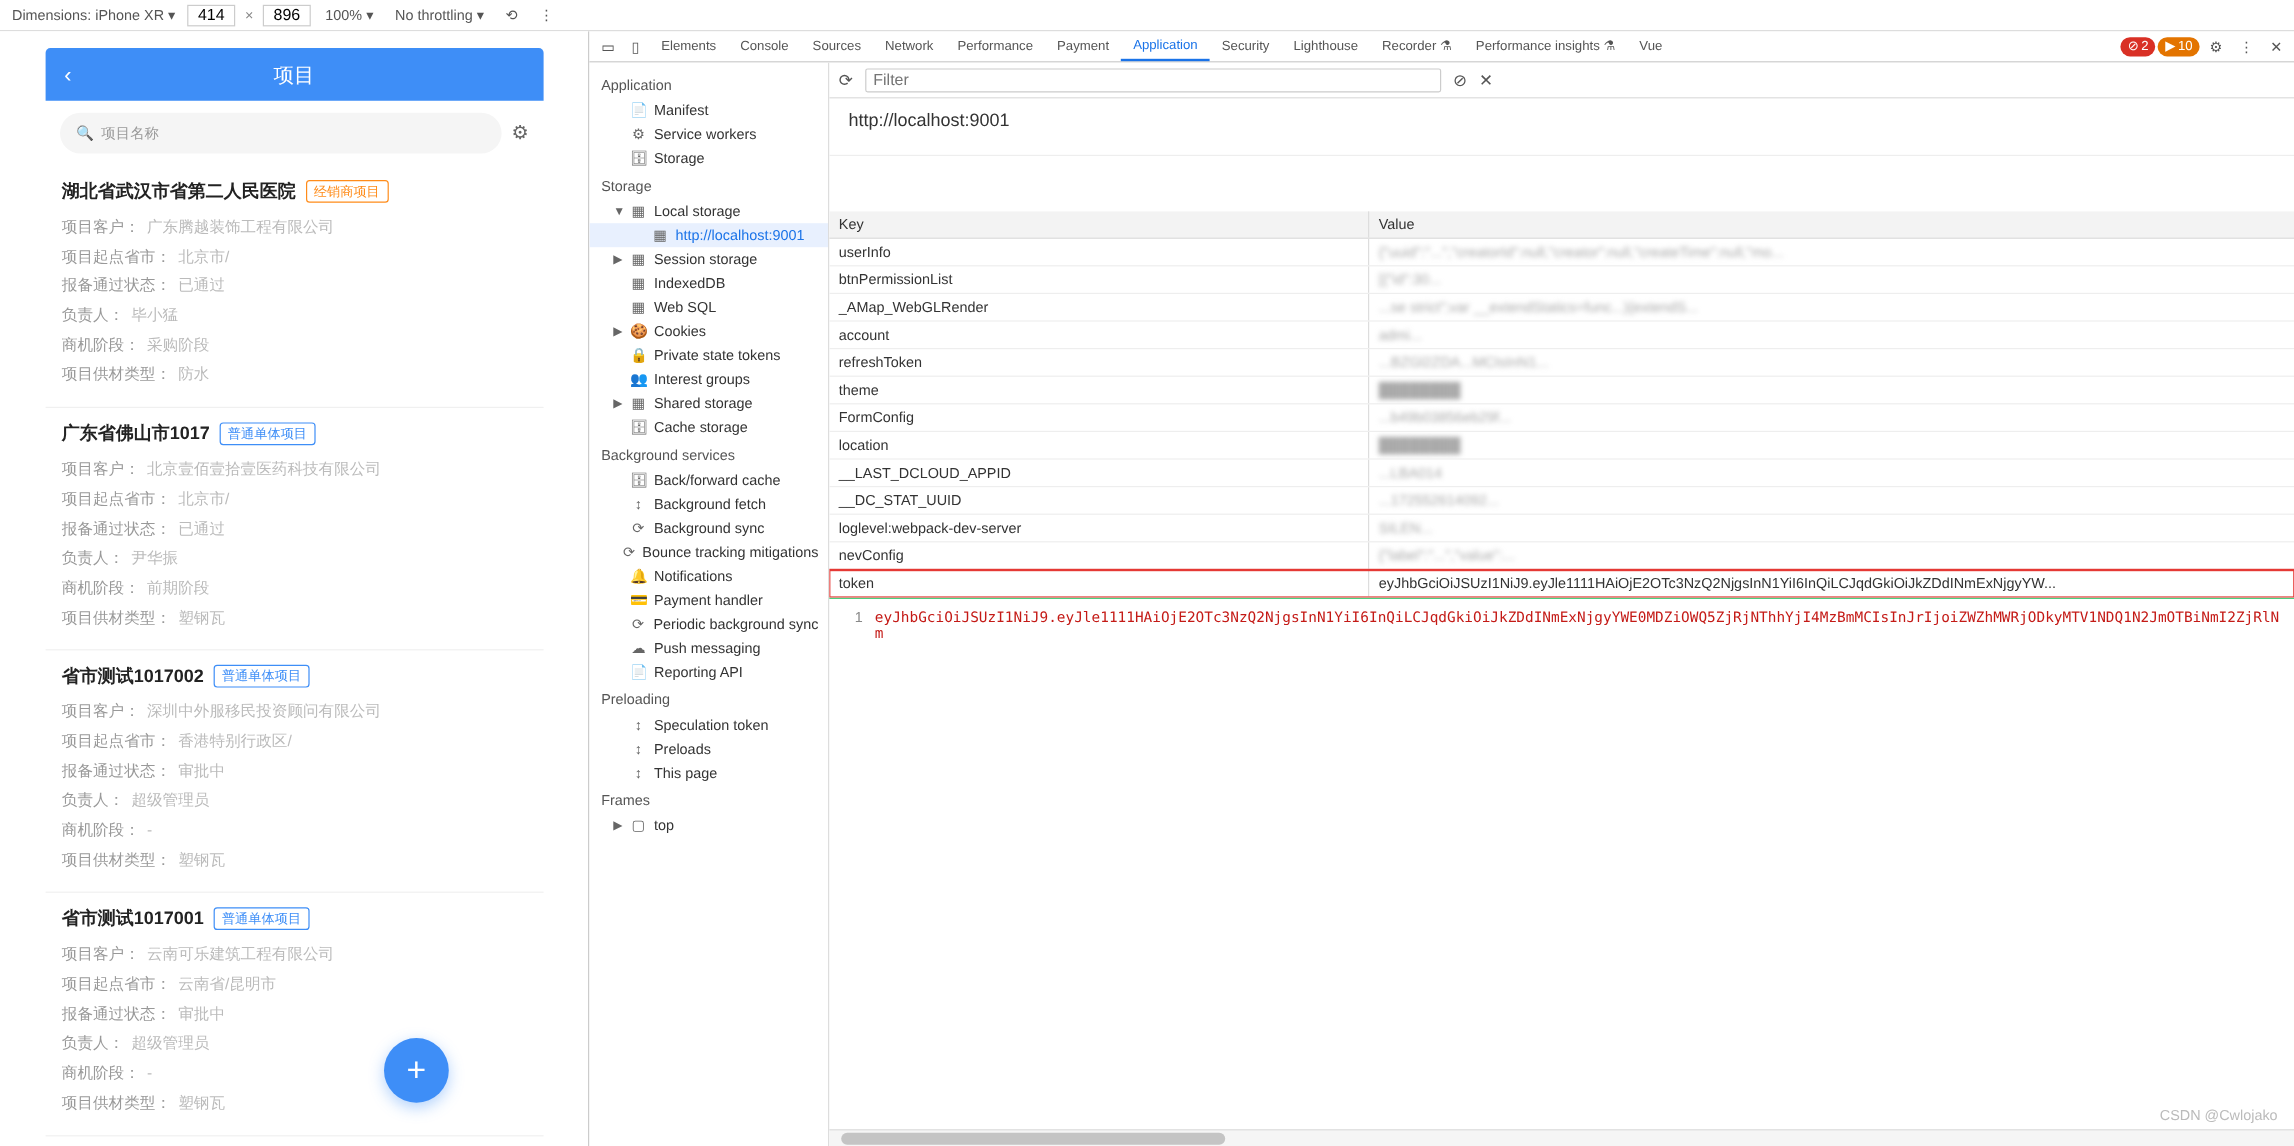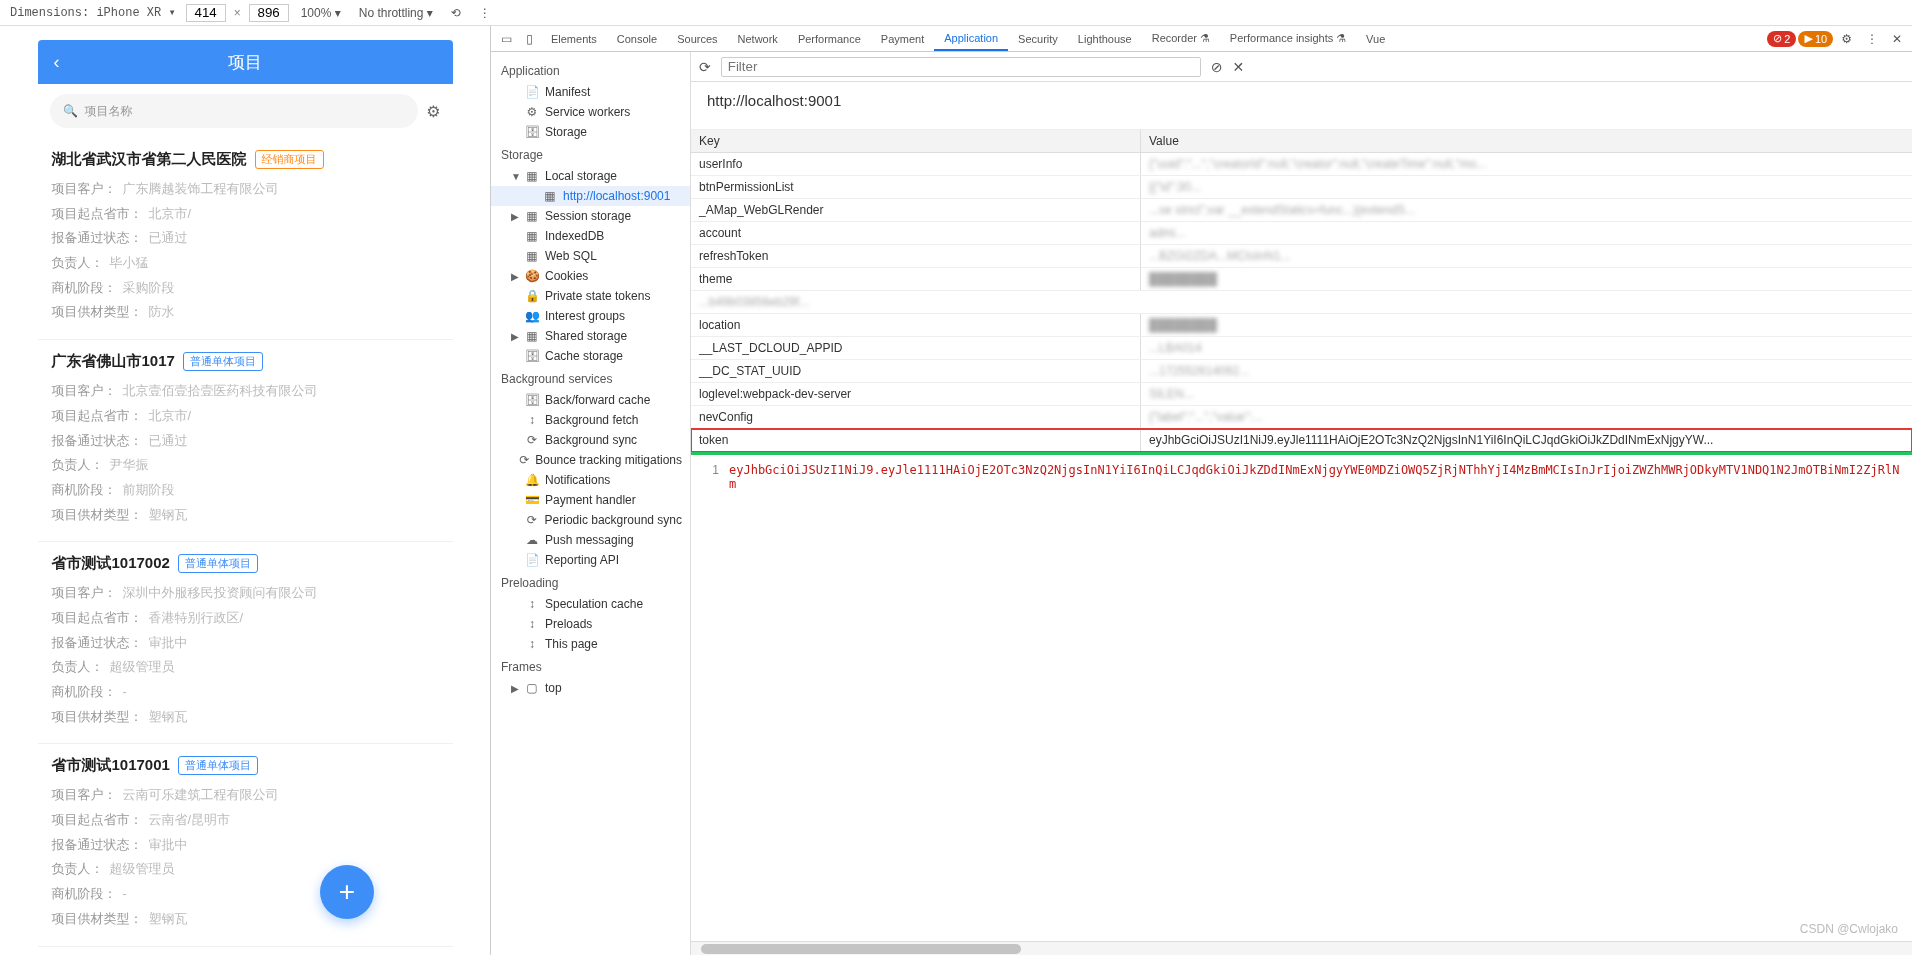--- a/index.html
+++ b/index.html
@@ -1,20 +1,20 @@
 <!DOCTYPE html>
 <html><head>
 <meta charset="utf-8">
 <style>
 * { box-sizing: border-box; margin: 0; padding: 0; font-family: -apple-system, BlinkMacSystemFont, "Segoe UI", Arial, sans-serif; }
 body { display: flex; flex-direction: column; height: 955px; width: 1912px; background: #fff; overflow: hidden; font-size: 12px; color: #333; }
 
 
 .top-toolbar { height: 26px; display: flex; align-items: center; border-bottom: 1px solid #ddd; padding: 0 6px; gap: 6px; }
-.top-toolbar .dim-label { color: #555; padding: 0 4px; cursor: pointer; font-family: Liberation Mono, monospace; }
+.top-toolbar .dim-label { color: #555; padding: 0 4px; cursor: pointer; }
 .top-toolbar .dim-input { width: 40px; border: 1px solid #ccc; text-align: center; height: 18px; }
 .top-toolbar .sep { color: #888; padding: 0 2px; }
 .top-toolbar .drop { color: #555; padding: 0 6px; cursor: pointer; }
 .top-toolbar .icon-btn { padding: 2px 6px; cursor: pointer; color: #555; }
 
 
 .main { flex: 1; display: flex; overflow: hidden; }
 
 
 .preview-col { width: 490px; flex-shrink: 0; display: flex; justify-content: center; background: #fff; position: relative; }
@@ -65,21 +65,21 @@
 .detail-toolbar { height: 30px; display: flex; align-items: center; padding: 0 8px; gap: 10px; border-bottom: 1px solid #ddd; }
 .detail-toolbar .reload { cursor: pointer; color: #555; font-size: 14px; }
 .detail-toolbar .filter-input { flex: 0 0 480px; border: 1px solid #ccc; height: 20px; padding: 0 6px; border-radius: 2px; }
 .detail-toolbar .clear, .detail-toolbar .x { color: #555; cursor: pointer; font-size: 14px; }
 
 .origin-block { padding: 10px 16px; border-bottom: 1px solid #eee; }
 .origin-block .url { font-size: 15px; color: #333; margin-bottom: 10px; }
 .origin-block .origin-row { font-size: 12px; color: #555; }
 .origin-block .origin-row .olbl { color: #888; margin-right: 18px; }
 
-.kv-table { flex: 0 0 auto; overflow: auto; border-bottom: 3px solid #22c55e; }
+.kv-table { flex: 0 0 auto; overflow: auto; border-bottom: 1px solid #22c55e; margin-top: 46px; }
 .kv-head { display: flex; background: #f3f3f3; border-bottom: 1px solid #ddd; font-weight: 500; position: sticky; top: 0; }
 .kv-head > div, .kv-row > div { padding: 4px 8px; font-size: 12px; overflow: hidden; white-space: nowrap; text-overflow: ellipsis; }
 .kv-row { display: flex; border-bottom: 1px solid #eee; cursor: pointer; }
 .kv-row.selected { outline: 2px solid #e53935; outline-offset: -1px; background: #fff; }
 .kv-row .val-cell .blur { filter: blur(2px); color: #aaa; }
 .col-key { width: 450px; flex-shrink: 0; border-right: 1px solid #ddd; }
 .col-val { flex: 1; }
 
 .value-viewer { flex: 1; display: flex; padding: 8px; overflow: auto; position: relative; }
 .value-viewer .line-no { width: 30px; text-align: right; color: #888; padding-right: 10px; flex-shrink: 0; }
@@ -383,21 +383,21 @@
           </div>
           <div class="item">
             <span class="arrow"></span>
             <span class="ico">📄</span>
             <span>Reporting API</span>
           </div>
           <div class="group-title">Preloading</div>
           <div class="item">
             <span class="arrow"></span>
             <span class="ico">↕</span>
-            <span>Speculation cache</span>
+            <span>Speculation token</span>
           </div>
           <div class="item">
             <span class="arrow"></span>
             <span class="ico">↕</span>
             <span>Preloads</span>
           </div>
           <div class="item">
             <span class="arrow"></span>
             <span class="ico">↕</span>
             <span>This page</span>
@@ -446,20 +446,21 @@
               </div>
               <div class="kv-row">
                 <div class="col-key">refreshToken</div>
                 <div class="col-val val-cell"><span class="blur">...BZGl2ZDA...MCIsInN1...</span></div>
               </div>
               <div class="kv-row">
                 <div class="col-key">theme</div>
                 <div class="col-val val-cell"><span class="blur">████████</span></div>
               </div>
               <div class="kv-row">
+                <div class="col-key">FormConfig</div>
                 <div class="col-val val-cell"><span class="blur">...b49b03856eb29f...</span></div>
               </div>
               <div class="kv-row">
                 <div class="col-key">location</div>
                 <div class="col-val val-cell"><span class="blur">████████</span></div>
               </div>
               <div class="kv-row">
                 <div class="col-key">__LAST_DCLOUD_APPID</div>
                 <div class="col-val val-cell"><span class="blur">...LBA014</span></div>
               </div>

